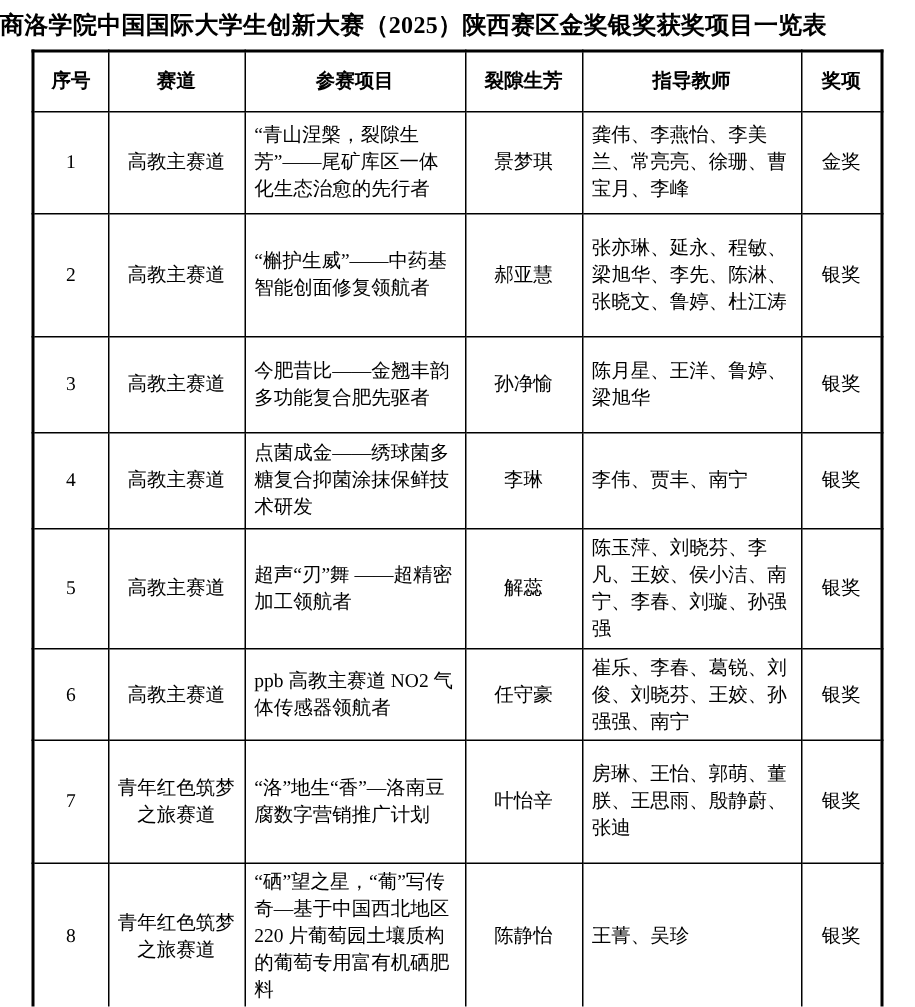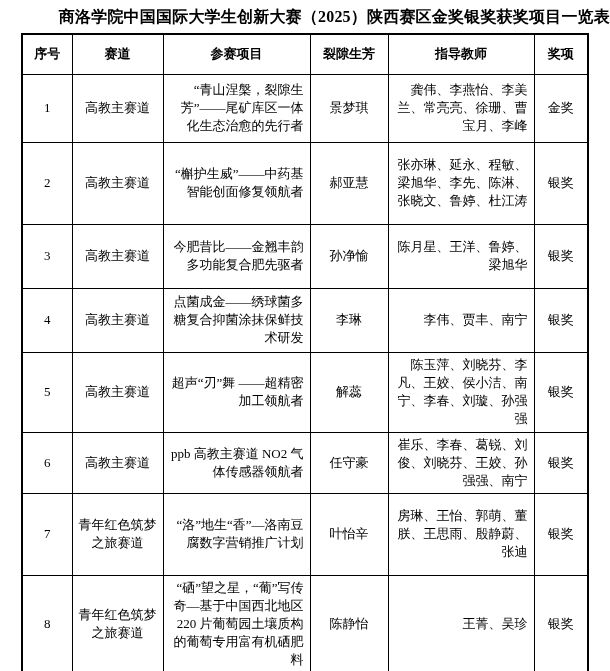--- a/index.html
+++ b/index.html
@@ -1,35 +1,35 @@
 <!DOCTYPE html>
 <html><head>
 <meta charset="utf-8">
 <style>
   html,body{margin:0;padding:0;}
   body{
     width:610px;height:671px;overflow:hidden;background:#ffffff;color:#000;
     font-family:"Liberation Serif","DejaVu Serif",serif;
   }
   .title{
-    font-size:16px;font-weight:bold;text-align:right;
+    font-size:16px;font-weight:bold;text-align:left;
     margin:7px auto 5px;letter-spacing:0.2px;white-space:nowrap;font-family:Liberation Serif, serif;
   }
   table{
     border-collapse:collapse;table-layout:fixed;
     width:566px;margin:0 auto;border:2px solid #000;
   }
   th,td{
     border:1px solid #000;font-size:13px;line-height:18px;
     padding:3px 6px;vertical-align:middle;word-break:break-all;
   }
   thead tr{height:40px;}
   th{font-weight:bold;padding:2px 3px;}
   .c-center{text-align:center;}
-  .c-left{text-align:right;}
+  .c-left{text-align:left;}
   .misspell{
     text-decoration-style:wavy;
     text-decoration-color:#ff0000;
     text-decoration-skip-ink:none;
     text-underline-offset:3px;
   }
 </style>
 </head>
 <body>
 

